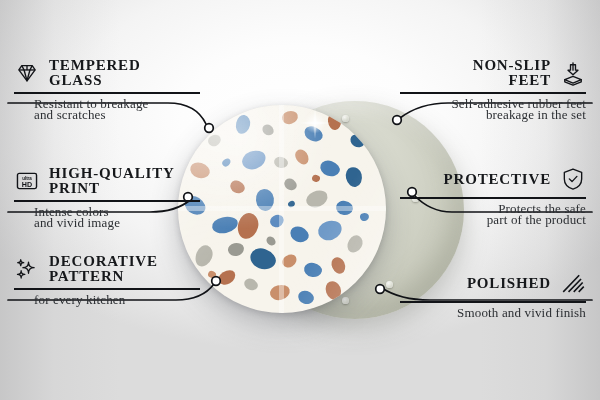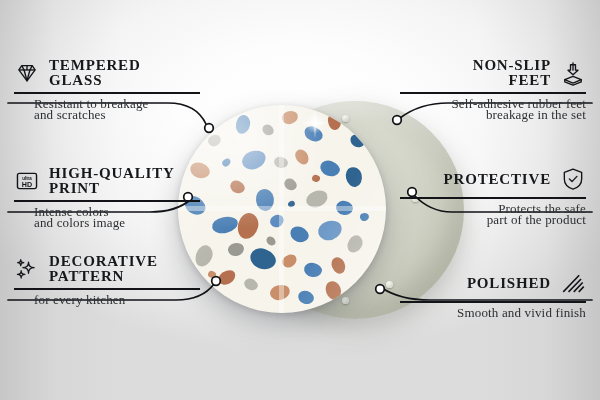--- a/index.html
+++ b/index.html
@@ -196,21 +196,21 @@
         <text x="12" y="11" text-anchor="middle" font-family="Liberation Sans, sans-serif" font-size="4.1" font-weight="700" fill="#121418">ultra</text>
         <text x="12" y="17.1" text-anchor="middle" font-family="Liberation Sans, sans-serif" font-size="6.6" font-weight="700" fill="#121418">HD</text>
       </svg>
       <div>
         <div class="title">HIGH-QUALITY</div>
         <div class="title">PRINT</div>
       </div>
     </div>
     <div class="rule"></div>
     <div class="desc">Intense colors</div>
-    <div class="desc">and colors image</div>
+    <div class="desc">and vivid image</div>
   </div>
 
   <div class="callout left" style="top:254px;">
     <div class="head">
       <svg class="icon" viewBox="0 0 24 24">
         <g fill="none" stroke="#121418" stroke-width="1.15" stroke-linejoin="round">
           <path d="M13.4 5.6 C13.4 9.1 15.1 10.8 18.6 10.8 C15.1 10.8 13.4 12.5 13.4 16 C13.4 12.5 11.7 10.8 8.2 10.8 C11.7 10.8 13.4 9.1 13.4 5.6 Z"></path>
           <path d="M6.2 3.4 C6.2 5.3 7.1 6.2 9 6.2 C7.1 6.2 6.2 7.1 6.2 9 C6.2 7.1 5.3 6.2 3.4 6.2 C5.3 6.2 6.2 5.3 6.2 3.4 Z"></path>
           <path d="M6.6 13.6 C6.6 15.9 7.7 17 10 17 C7.7 17 6.6 18.1 6.6 20.4 C6.6 18.1 5.5 17 3.2 17 C5.5 17 6.6 15.9 6.6 13.6 Z"></path>
         </g>

